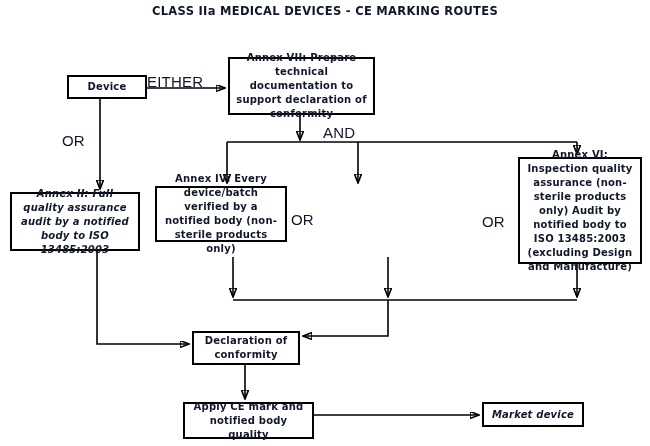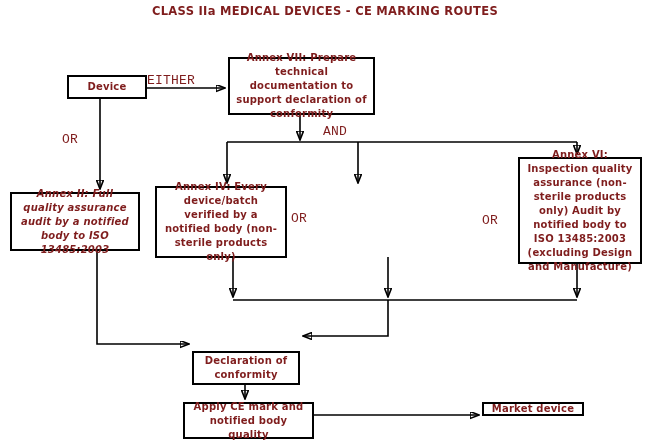--- a/index.html
+++ b/index.html
@@ -6,21 +6,21 @@
     margin: 0;
     padding: 0;
     background: #ffffff;
   }
   #canvas {
     position: relative;
     width: 650px;
     height: 446px;
     background: #ffffff;
     font-family: "DejaVu Sans", sans-serif;
-    color: #7f1d1d;
+    color: #0f172a;
     overflow: hidden;
   }
   #edge-layer {
     position: absolute;
     left: 0;
     top: 0;
     width: 650px;
     height: 446px;
   }
   #edge-layer path {
@@ -48,36 +48,36 @@
     justify-content: center;
     text-align: center;
     font-size: 10px;
     font-weight: bold;
     line-height: 1.4;
     letter-spacing: 0.2px;
     padding: 2px 3px;
   }
   .route-label {
     position: absolute;
-    font-family: Liberation Mono, monospace;
-    font-size: 13px;
+    font-family: Liberation Sans, sans-serif;
+    font-size: 15px;
     font-weight: 400;
     letter-spacing: 0.2px;
     white-space: nowrap;
   }
   
   #node-device      { left: 67px;  top: 75px;  width: 80px;  height: 24px; }
   #node-annex7      { left: 228px; top: 57px;  width: 147px; height: 58px; }
   #node-annex2      { left: 10px;  top: 192px; width: 130px; height: 59px; font-style: italic; }
-  #node-annex4      { left: 155px; top: 186px; width: 132px; height: 72px; }
+  #node-annex4      { left: 155px; top: 186px; width: 132px; height: 56px; }
   #node-annex5      { left: 320px; top: 186px; width: 155px; height: 71px; }
   #node-annex6      { left: 518px; top: 157px; width: 124px; height: 107px; }
-  #node-declaration { left: 192px; top: 331px; width: 108px; height: 34px; margin-top: 20px; }
+  #node-declaration { left: 192px; top: 331px; width: 108px; height: 34px; }
   #node-apply       { left: 183px; top: 402px; width: 131px; height: 37px; }
-  #node-market      { left: 482px; top: 402px; width: 102px; height: 14px; }
+  #node-market      { left: 482px; top: 402px; width: 102px; height: 25px; font-style: italic; }
   
   #label-either   { left: 147px; top: 73px; }
   #label-or-left  { left: 62px;  top: 132px; }
   #label-and      { left: 323px; top: 124px; }
   #label-or-mid   { left: 291px; top: 211px; }
   #label-or-right { left: 482px; top: 213px; }
 </style>
 </head>
 <body>
 

